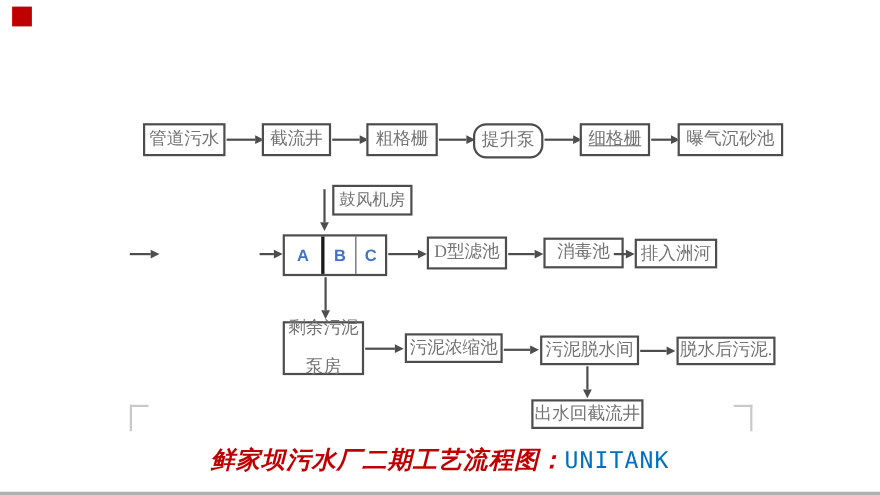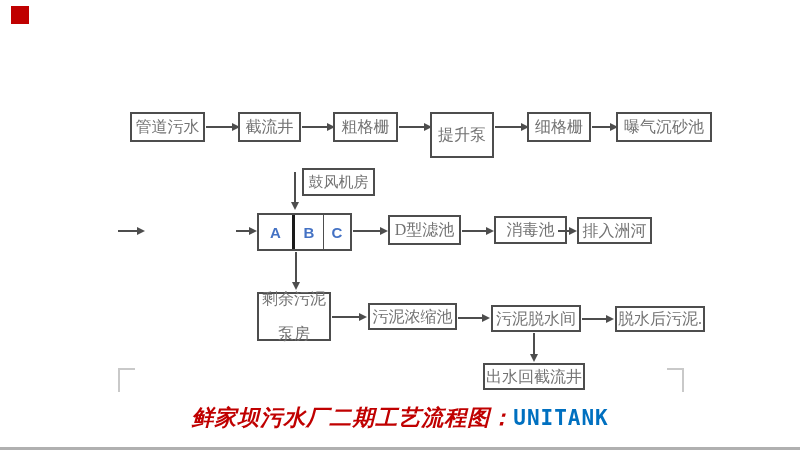--- a/index.html
+++ b/index.html
@@ -19,40 +19,40 @@
   .ah-r::after{content:"";position:absolute;right:-8px;top:50%;transform:translateY(-50%);
     border-left:8px solid #4d4d4d;border-top:4px solid transparent;border-bottom:4px solid transparent;}
   .ah-d::after{content:"";position:absolute;bottom:-8px;left:50%;transform:translateX(-50%);
     border-top:8px solid #4d4d4d;border-left:4px solid transparent;border-right:4px solid transparent;}
   .corner{position:absolute;width:15px;height:22px;}
   .corner.l{border-top:2px solid #c9c9c9;border-left:2px solid #c9c9c9;}
   .corner.r{border-top:2px solid #c9c9c9;border-right:2px solid #c9c9c9;}
   .caption{position:absolute;left:0;right:0;top:403px;text-align:center;white-space:nowrap;}
   .caption .zh{font-family:"Liberation Serif",serif;font-style:italic;font-size:22px;
     font-weight:bold;color:#c00000;letter-spacing:1px;}
-  .caption .en{font-family:"DejaVu Sans Mono",monospace;font-size:21px;font-weight:bold;
+  .caption .en{font-family:"DejaVu Sans Mono",monospace;font-size:21px;font-weight:normal;
     color:#0070c0;letter-spacing:1px;}
   .bottom-rule{position:absolute;left:0;right:0;bottom:0;height:3px;background:#b0b0b0;}
 </style>
 </head>
 <body>
 
 <div class="stage">
 
   <div class="marker"></div>
 
   <div class="box" style="left:130px;top:112px;width:75px;height:30px;">管道污水</div>
   <div class="ar h ah-r" style="left:206px;top:126px;width:26px;"></div>
   <div class="box" style="left:238px;top:112px;width:63px;height:30px;">截流井</div>
   <div class="ar h ah-r" style="left:302px;top:126px;width:25px;"></div>
   <div class="box" style="left:333px;top:112px;width:65px;height:30px;">粗格栅</div>
   <div class="ar h ah-r" style="left:399px;top:126px;width:25px;"></div>
-  <div class="box" style="left:430px;top:112px;width:64px;height:46px;">提升泵</div>
+  <div class="box" style="left:430px;top:112px;width:64px;height:32px;border-radius:12px;">提升泵</div>
   <div class="ar h ah-r" style="left:495px;top:126px;width:26px;"></div>
-  <div class="box" style="left:527px;top:112px;width:64px;height:30px;">细格栅</div>
+  <div class="box" style="left:527px;top:112px;width:64px;height:30px;text-decoration:underline;">细格栅</div>
   <div class="ar h ah-r" style="left:592px;top:126px;width:18px;"></div>
   <div class="box" style="left:616px;top:112px;width:96px;height:30px;">曝气沉砂池</div>
 
   <div class="box" style="left:302px;top:168px;width:73px;height:28px;font-size:15px;">鼓风机房</div>
   <div class="ar v ah-d" style="left:294px;top:172px;height:30px;"></div>
 
   <div class="ar h ah-r" style="left:118px;top:230px;width:19px;"></div>
   <div class="ar h ah-r" style="left:236px;top:230px;width:13px;"></div>
   <div class="abc" style="left:257px;top:213px;width:95px;height:38px;">
     <div class="cell" style="width:33px;">A</div>

